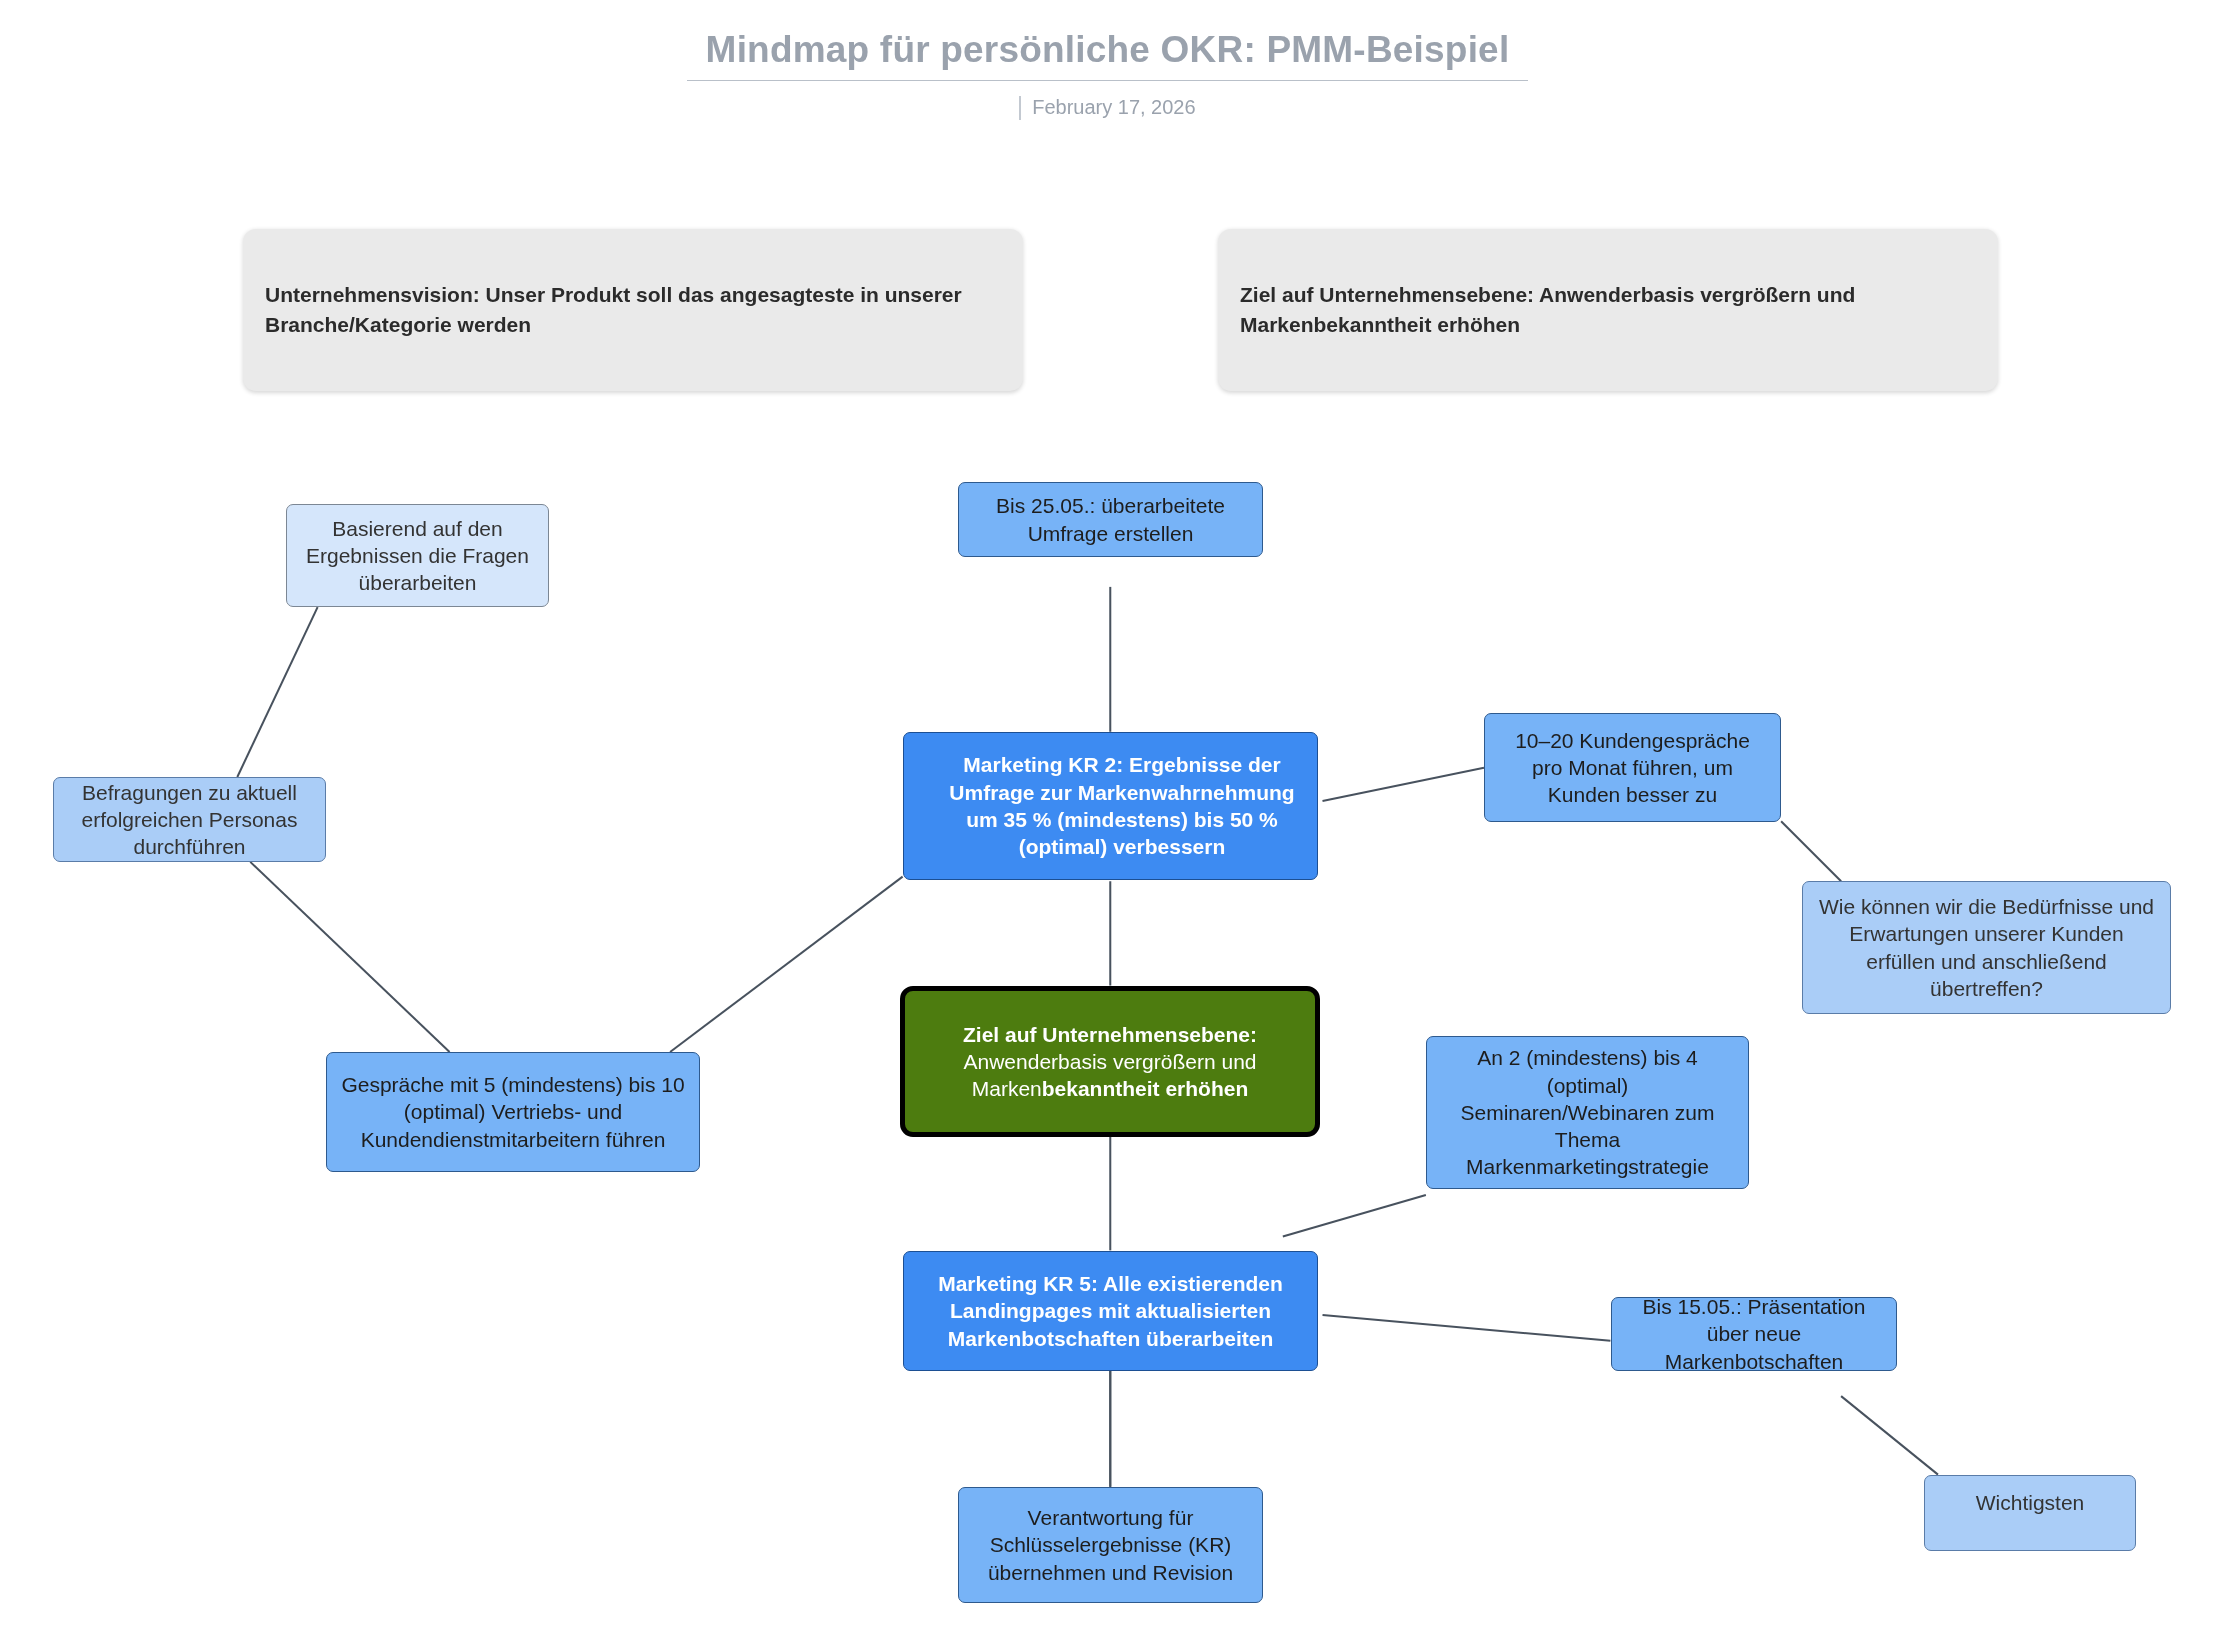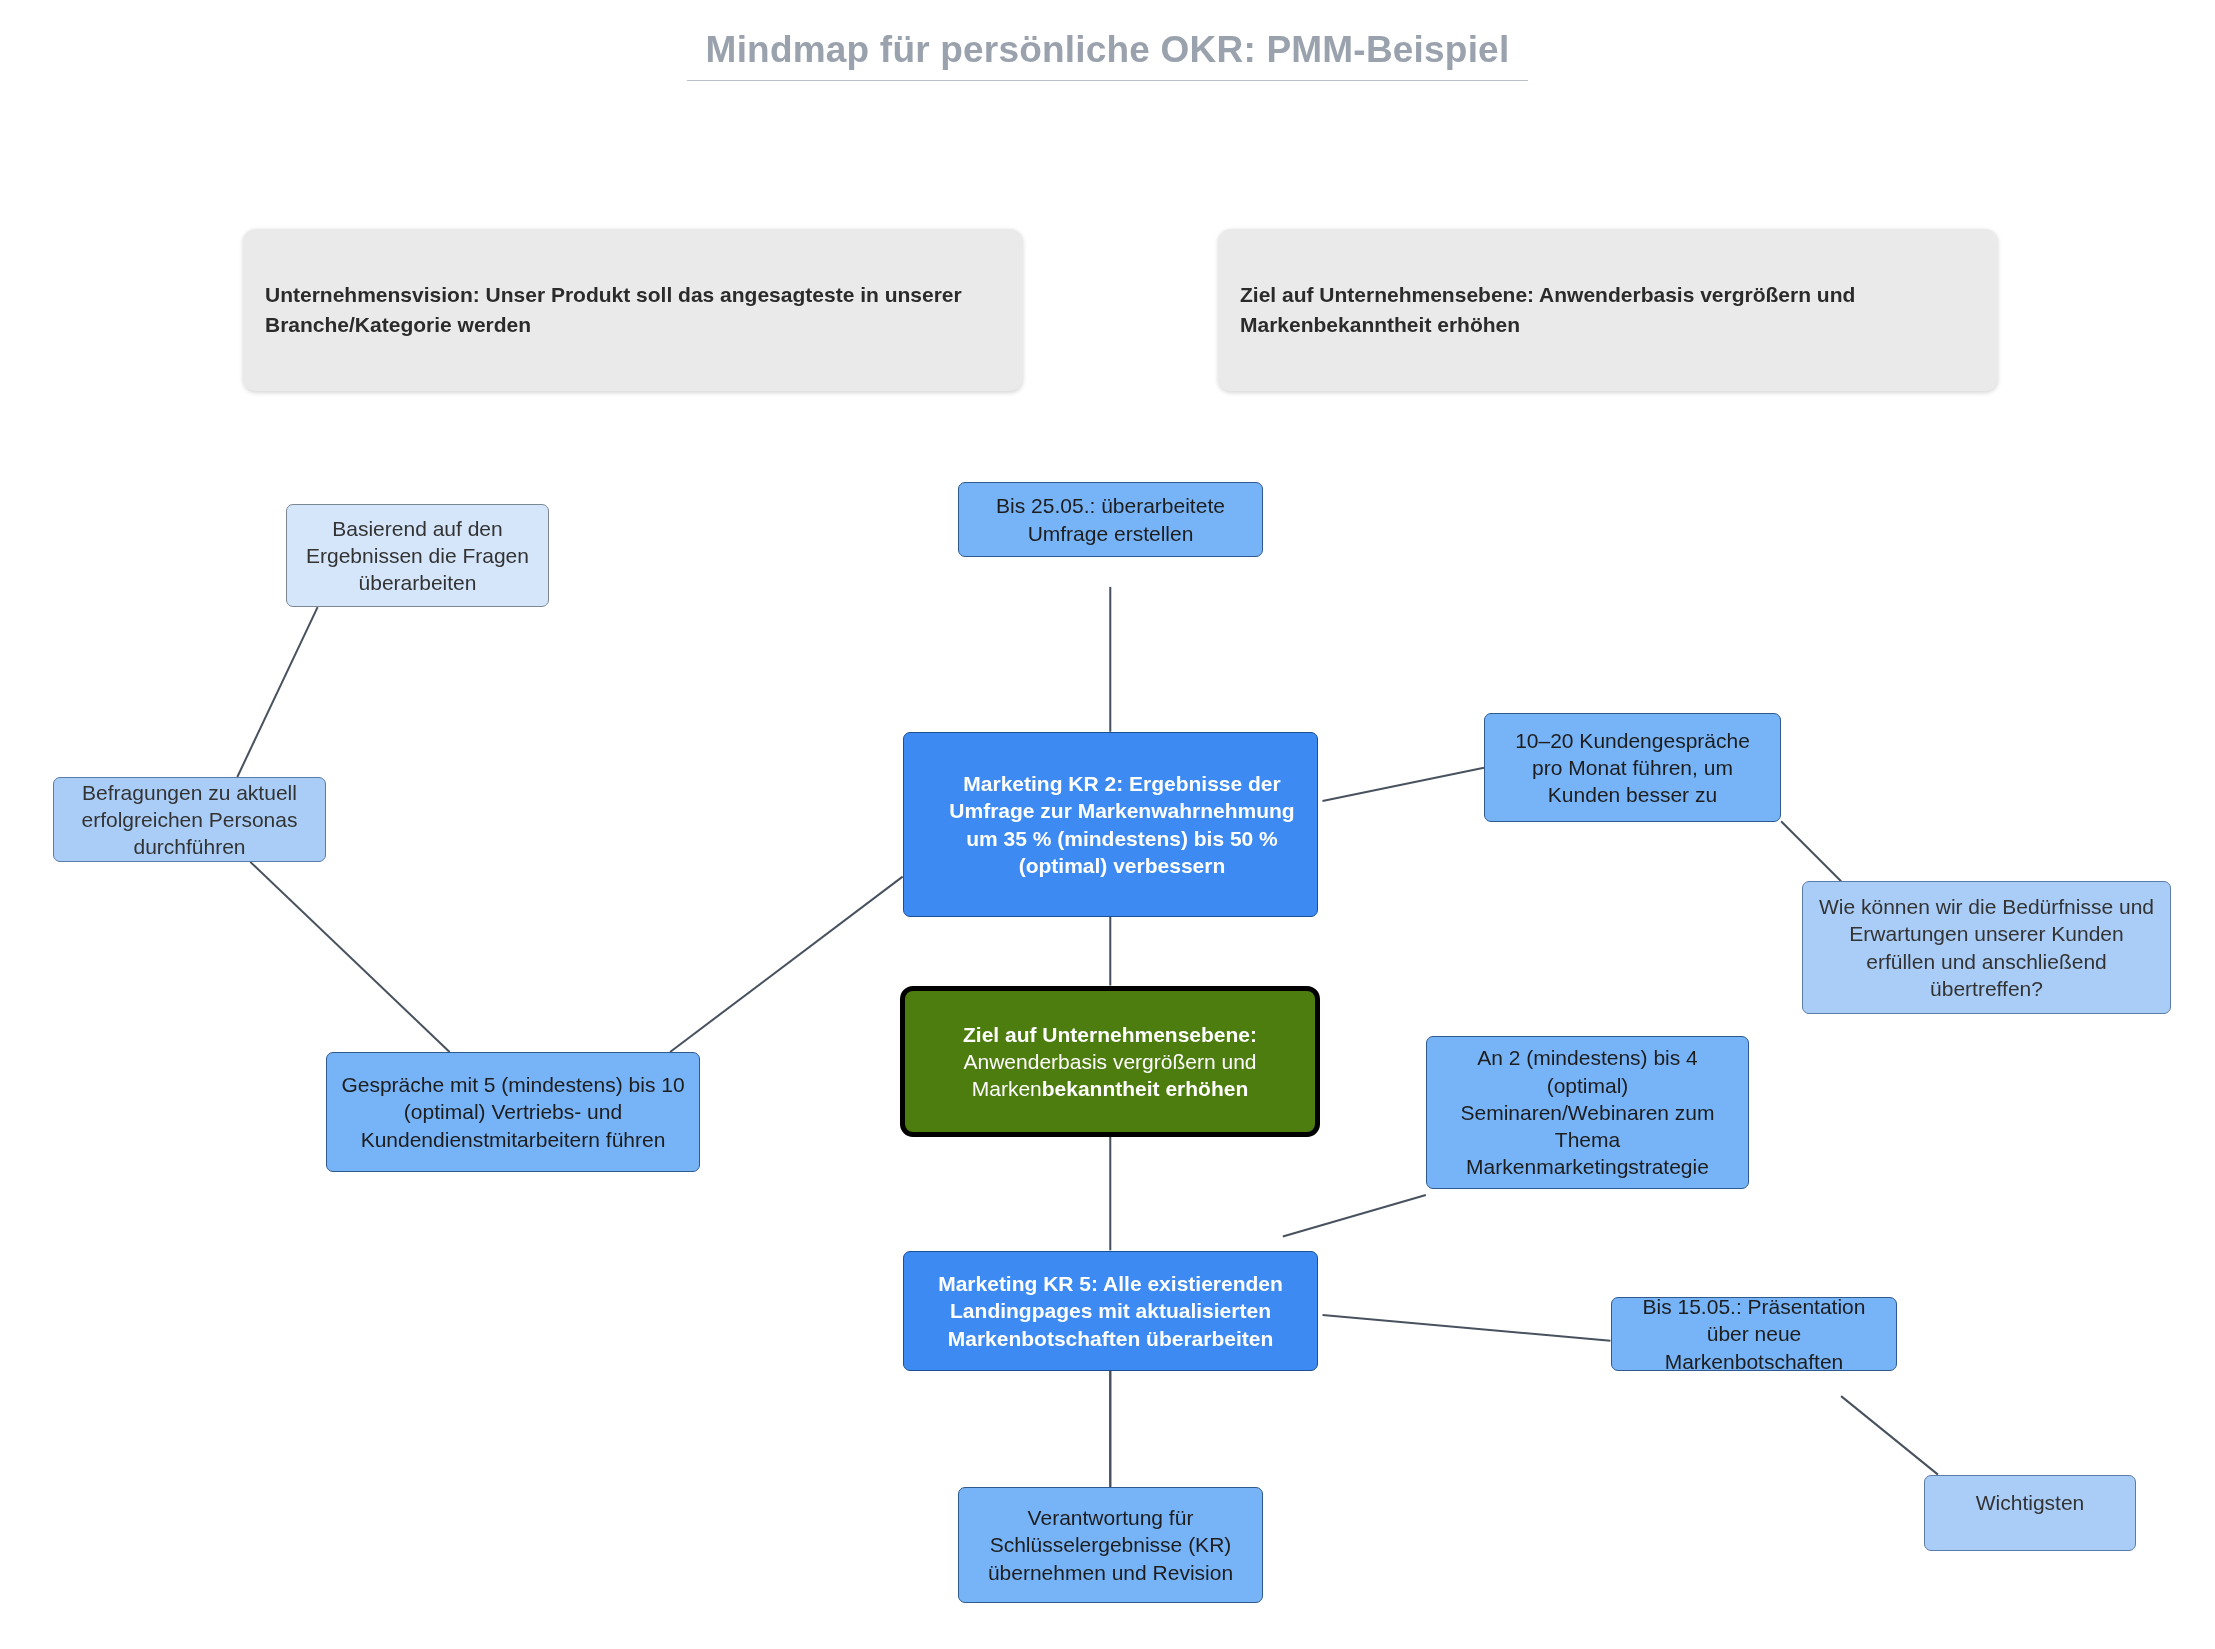--- a/index.html
+++ b/index.html
@@ -48,20 +48,24 @@
   .n-focus .txt{color:#ffffff;}
   .n-focus .b{font-weight:bold;}
 
   .top-align{align-items:flex-start;padding-top:13px;}
 </style>
 </head>
 <body>
 
 <div id="header">
   <div id="doc-title">Mindmap für persönliche OKR: PMM-Beispiel</div>
+  <div id="doc-date-wrap">
+    <span id="doc-date-rule"></span>
+    <span id="doc-date">February 17, 2026</span>
+  </div>
 </div>
 
 <div class="banner" id="banner-vision">
   <span>Unternehmensvision: Unser Produkt soll das angesagteste in unserer Branche/Kategorie werden</span>
 </div>
 <div class="banner" id="banner-goal">
   <span>Ziel auf Unternehmensebene: Anwenderbasis vergrößern und Markenbekanntheit erhöhen</span>
 </div>
 
 <svg id="edges" viewBox="0 0 2400 1787">
@@ -83,21 +87,21 @@
     <line x1="1390" y1="1340" x2="1545" y2="1295"></line>
     <line x1="1433" y1="1425" x2="1745" y2="1453"></line>
     <line x1="1995" y1="1513" x2="2100" y2="1598"></line>
   </g>
 </svg>
 
 <div class="node n-mid" style="left:958px;top:482px;width:305px;height:75px;">
   <span class="txt">Bis 25.05.: überarbeitete Umfrage erstellen</span>
 </div>
 
-<div class="node n-strong" style="left:903px;top:732px;width:415px;height:185px;padding-left:36px;">
+<div class="node n-strong" style="left:903px;top:732px;width:415px;height:148px;padding-left:36px;">
   <span class="txt">Marketing KR 2: Ergebnisse der Umfrage zur Markenwahrnehmung um 35 % (mindestens) bis 50 % (optimal) verbessern</span>
 </div>
 
 <div class="node n-focus" style="left:900px;top:986px;width:420px;height:151px;">
   <span class="txt">
     <span class="b">Ziel auf Unternehmensebene:</span><br>
     <span>Anwenderbasis vergrößern und Marken</span><span class="b">bekanntheit erhöhen</span>
   </span>
 </div>
 

